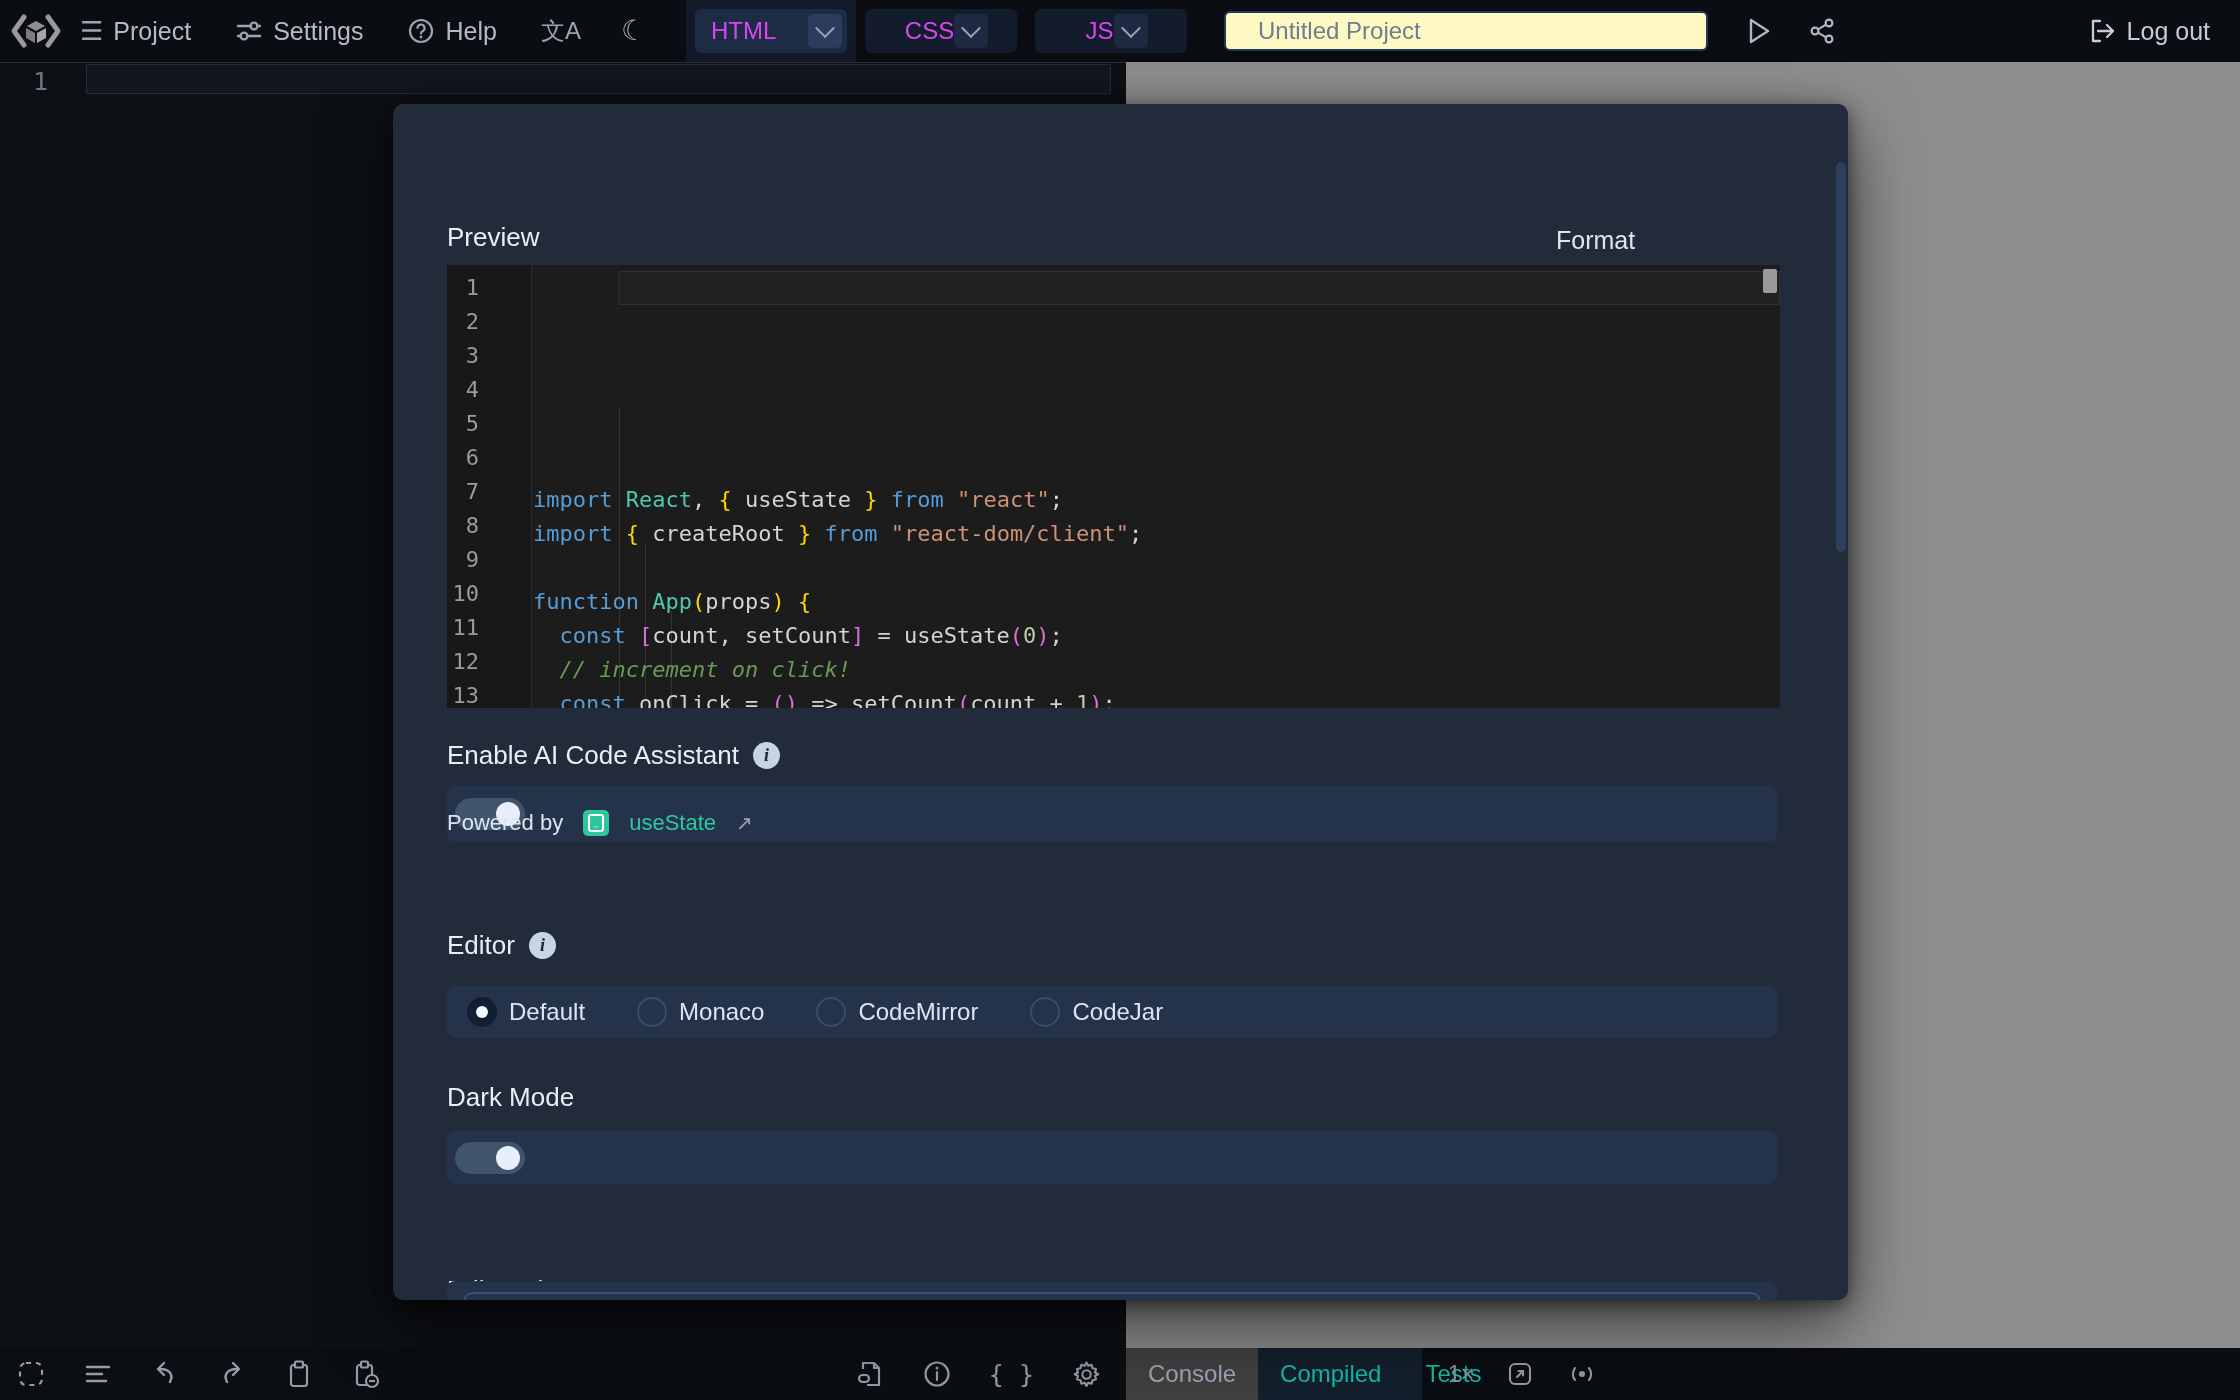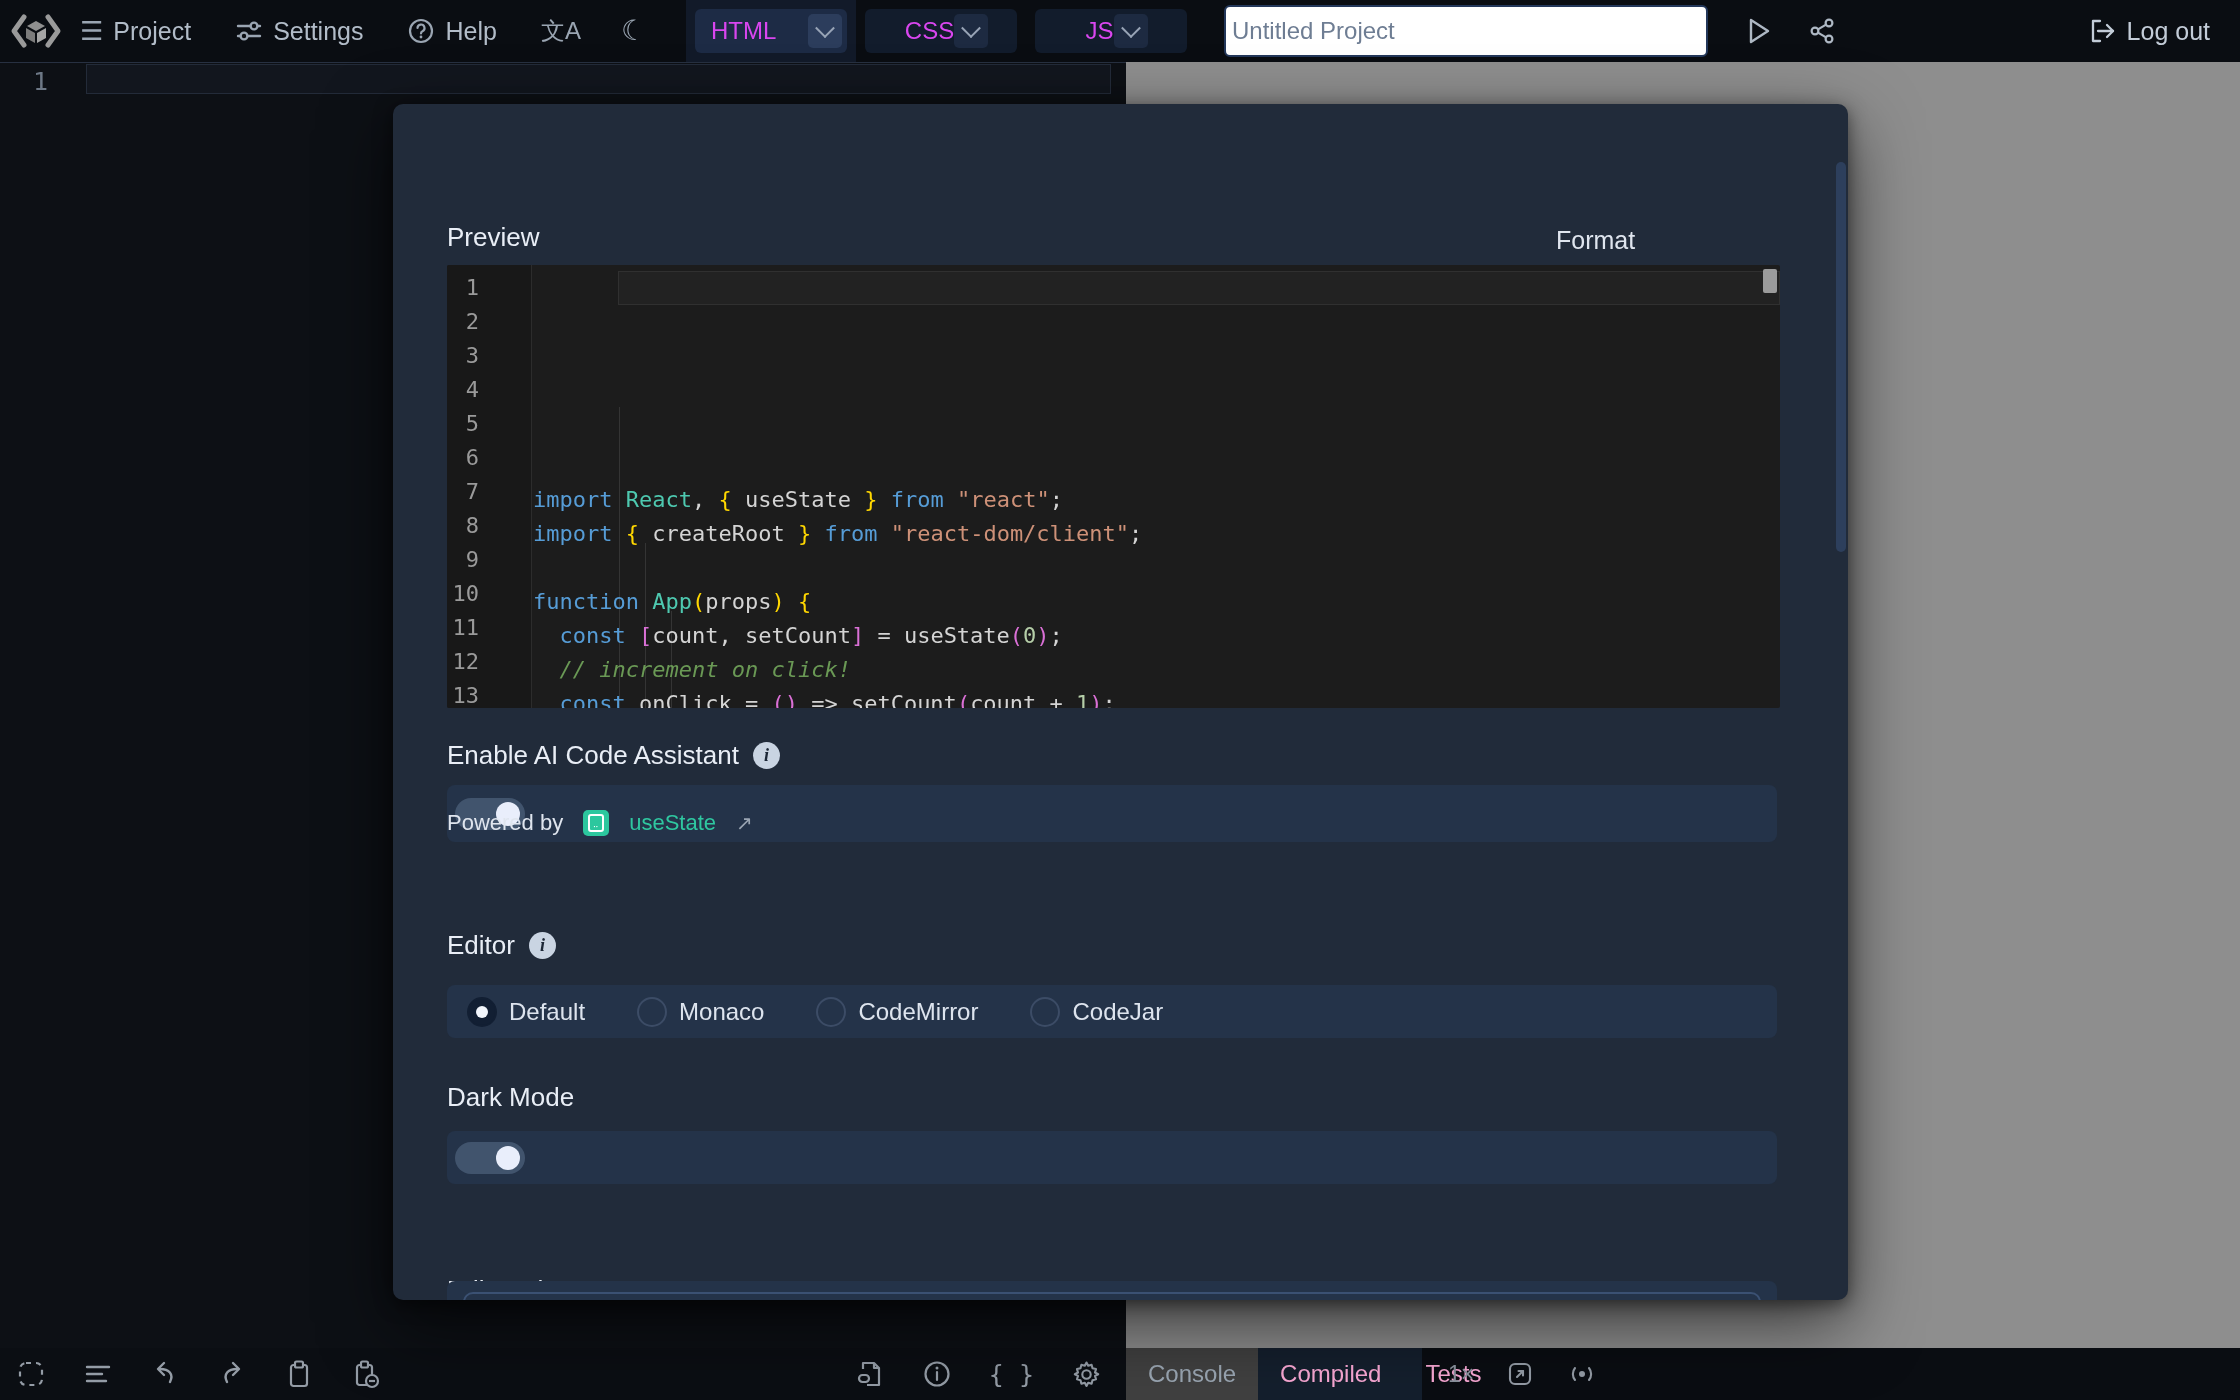--- a/index.html
+++ b/index.html
@@ -19,22 +19,22 @@
   .lang-tab.active { background:#121a29; }
   .select { display:flex; align-items:center; justify-content:space-between; width:152px; height:44px;
             border-radius:6px; padding:0 5px 0 16px; font-size:24px; color:#d946ef; }
   .select.hl { background:#1d2b45; }
   .select.dim { background:#121c2c;justify-content:center; }
   .chev-box { width:34px; height:34px; border-radius:5px; display:flex; align-items:center; justify-content:center; }
   .select.hl .chev-box { background:#2c3d5c; }
   .select.dim .chev-box { background:#1d2a41; }
   .chev { width:14px; height:14px; border-right:2px solid #98a4b6; border-bottom:2px solid #98a4b6;
           transform:rotate(45deg) translate(-2px,-2px); }
-  #project-name { width:484px; height:52px; margin-left:28px; background:#ffffff; border:2px solid #23375a;
-                  border-radius:6px; color:#6e7d93; font-size:24px; padding:0 6px; outline:none; }
+  #project-name { width:484px; height:40px; margin-left:28px; background:#fef9c3; border:2px solid #23375a;
+                  border-radius:6px; color:#6e7d93; font-size:24px; padding:0 32px; outline:none; }
   #run-share { display:flex; align-items:center; gap:36px; margin-left:38px; color:#aeb8c4; }
   #logout { margin-left:auto; margin-right:30px; display:flex; align-items:center; gap:12px;
             color:#c3ccd8; font-size:25px; cursor:pointer; }
 
   
   #editor-pane { position:absolute; left:0; top:62px; width:1126px; height:1286px; background:#0d1015;
                  border-top:1px solid #273041; }
   #gutter-num { position:absolute; left:22px; top:4px; width:26px; text-align:right;
                 color:#6d7886; font-size:25px; }
   #current-line { position:absolute; left:86px; top:1px; width:1025px; height:30px;
@@ -42,21 +42,21 @@
   #preview-pane { position:absolute; left:1126px; top:62px; width:1114px; height:1286px; background:#8e8e8e; }
 
   
   #bottombar { position:absolute; left:0; top:1348px; width:2240px; height:52px; display:flex; }
   #bb-left { width:1126px; height:52px; background:#0b0e13; display:flex; align-items:center;
              justify-content:space-between; padding:0 24px 0 16px; }
   .icon-group { display:flex; align-items:center; gap:37px; }
   .bb-icon { color:#949ca6; display:flex; align-items:center; justify-content:center; cursor:pointer; }
   #bb-right { flex:1; height:52px; display:flex; background:#0a0d12; }
   #tabbar { width:296px; height:52px; background:#141f2d; display:flex; align-items:stretch; }
-  .tab { display:flex; align-items:center; padding:0 22px; font-size:24px; color:#f9a8d4; cursor:pointer; }
+  .tab { display:flex; align-items:center; padding:0 22px; font-size:24px; color:#14b8a6; cursor:pointer; }
   .tab.active { background:#404040; color:#9aa6b2; }
   #bb-right2 { display:flex; align-items:center; gap:32px; padding-left:26px; color:#8a939e; }
   #zoom-level { font-size:23px; }
 
   
   #modal { position:absolute; left:393px; top:104px; width:1455px; height:1196px; background:#212b3a;
            border-radius:10px; box-shadow:0 24px 70px rgba(0,0,0,.6), 0 4px 18px rgba(0,0,0,.5);
            overflow:hidden; }
   #modal-header { position:absolute; left:27px; top:32px; width:1400px; height:52px; background:#273a54;
                   border-radius:5px; display:flex; align-items:center; justify-content:space-between;

